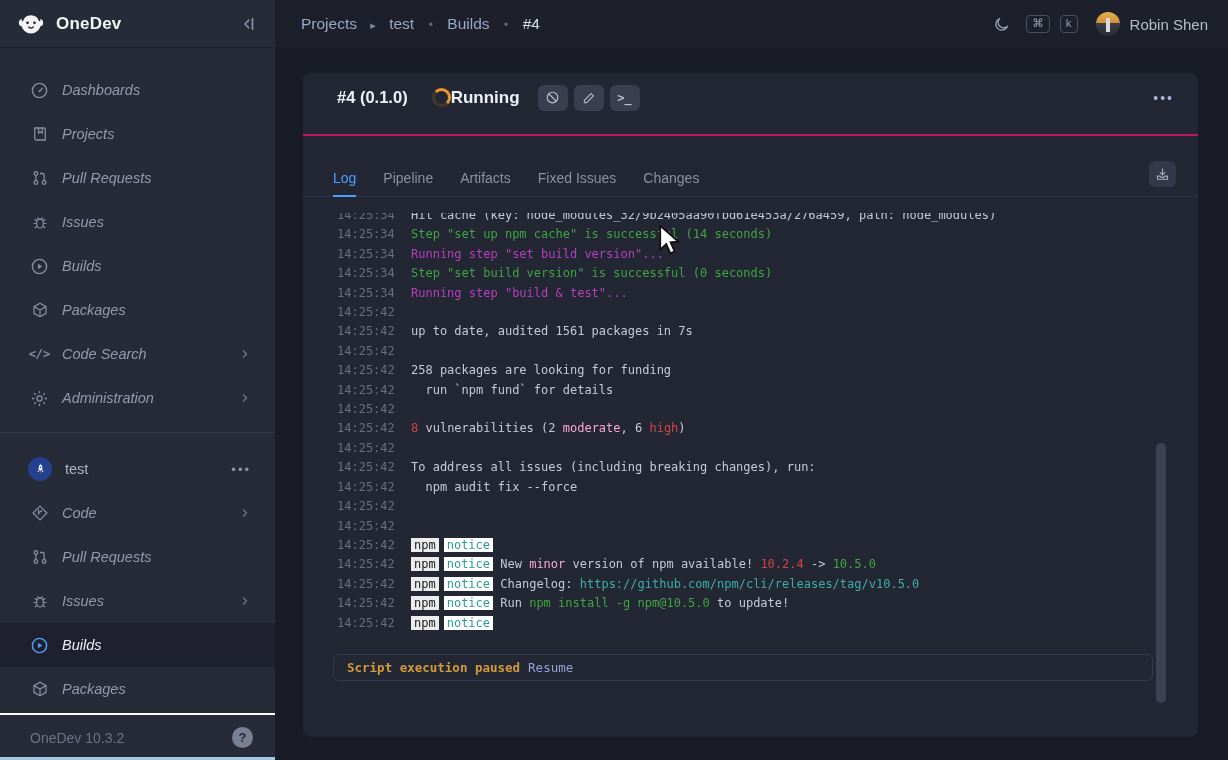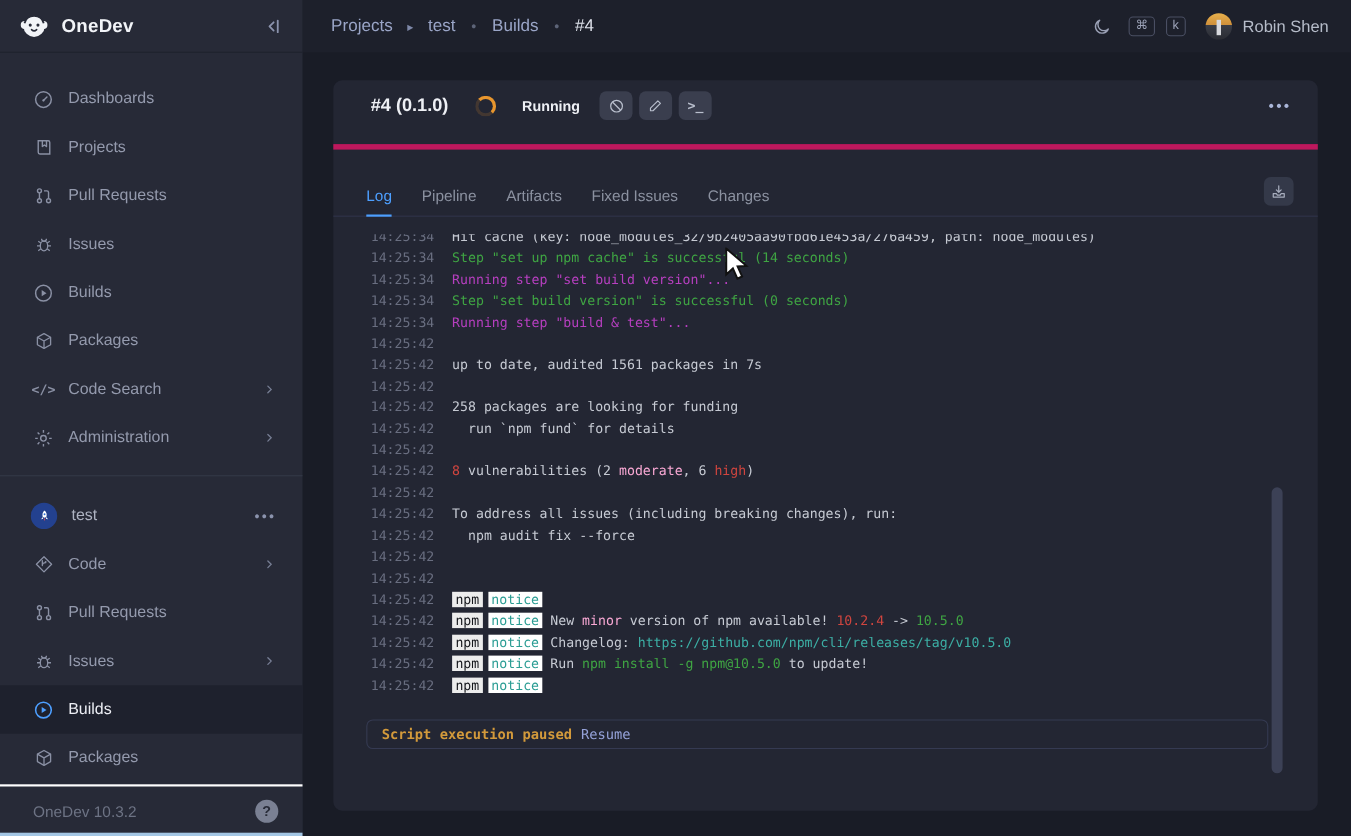--- a/index.html
+++ b/index.html
@@ -6,21 +6,21 @@
   html,body { width:1228px; height:760px; overflow:hidden; }
   body { font-family:"Liberation Sans", sans-serif; background:#191c26; color:#c9cdd6; position:relative; }
 
   
   .sidebar { position:absolute; left:0; top:0; width:275px; height:760px; background:#272a37; z-index:5; }
   .sidebar-header { height:48px; display:flex; align-items:center; padding:0 18px 0 16px; border-bottom:1px solid #1f222d; }
   .logo-badge { width:30px; height:30px; display:flex; align-items:center; justify-content:center; }
   .logo-name { color:#f2f4f8; font-size:17px; font-weight:bold; margin-left:10px; letter-spacing:.2px; }
   .collapse-btn { margin-left:auto; color:#8b93ad; display:flex; cursor:pointer; }
   .nav { padding-top:20px; }
-  .nav-item { height:44px; display:flex; align-items:center; padding:0 24px 0 30px; color:#949aad; font-size:14.5px; cursor:pointer; }
+  .nav-item { height:44px; display:flex; align-items:center; padding:0 24px 0 30px; color:#949aad; font-size:14.5px; cursor:pointer;font-style:italic; }
   .nav-item .nicon { width:19px; height:19px; display:flex; align-items:center; justify-content:center; margin-right:13px; color:#8a90a4; flex:none; }
   .nav-item .chev { margin-left:auto; color:#767d93; display:flex; }
   .nav-item.active { background:#1e212d; color:#eceef4; }
   .nav-item.active .nicon { color:#4d9fff; }
   .side-divider { height:1px; background:#343848; margin:12px 0 14px; }
   .proj-row { height:44px; display:flex; align-items:center; padding:0 24px 0 28px; color:#aeb3c2; font-size:14.5px; cursor:pointer; }
   .proj-avatar { width:24px; height:24px; border-radius:50%; background:#23418f; display:flex; align-items:center; justify-content:center; margin-right:13px; flex:none; }
   .proj-more { margin-left:auto; color:#8b93ad; letter-spacing:2px; font-size:13px; }
   .mono-icon { font-family:"DejaVu Sans Mono", monospace; font-size:12px; font-weight:bold; }
   .sidebar-footer { position:absolute; left:0; bottom:0; width:275px; height:47px; background:#272a37; border-top:2px solid #ffffff; display:flex; align-items:center; padding:0 22px 0 30px; color:#6d7避widthcheck7384; }
@@ -38,25 +38,25 @@
   .topbar-right { margin-left:auto; display:flex; align-items:center; gap:10px; }
   .moon-btn { color:#9aa0b5; display:flex; cursor:pointer; margin-right:6px; }
   .key-badge { border:1px solid #4a4f63; border-radius:4px; color:#9aa0b5; font-size:11.5px; padding:2px 5px; line-height:1; cursor:pointer; }
   .avatar { width:24px; height:24px; border-radius:50%; margin-left:8px; background:linear-gradient(180deg,#e7b04c 0%,#cf8f3a 46%,#3a3d46 46%,#2a2c33 100%); position:relative; overflow:hidden; cursor:pointer; flex:none; }
   .avatar::after { content:""; position:absolute; left:10px; top:6px; width:4px; height:14px; background:#d8d9dd; }
   .user-name { color:#b6bcc9; font-size:15px; cursor:pointer; }
 
   
   .main { position:absolute; left:275px; top:48px; width:953px; height:712px; background:#191c26; }
   .card { position:absolute; left:28px; top:25px; width:895px; height:664px; background:#232633; border-radius:8px; }
-  .card-header { height:63px; display:flex; align-items:center; padding:0 24px 12px 34px; border-bottom:5px solid #be185d; }
+  .card-header { height:63px; display:flex; align-items:center; padding:0 24px 12px 34px; border-bottom:2px solid #be185d; }
   .build-title { color:#eef0f5; font-size:16.5px; font-weight:bold; }
   .spinner { width:19px; height:19px; border-radius:50%; border:3px solid rgba(232,150,46,.16); border-top-color:#e8962e; border-right-color:#e8962e; margin-left:24px; animation:spin 1s linear infinite; flex:none; }
   @keyframes spin { to { transform:rotate(360deg);} }
-  .build-status { color:#eef0f5; font-size:13px; font-weight:bold; margin-left:24px; }
+  .build-status { color:#eef0f5; font-size:17px; font-weight:bold; margin-left:0; }
   .hdr-actions { display:flex; gap:6px; margin-left:18px; }
   .icon-btn { width:30px; height:26px; border-radius:6px; background:#3a3e4e; color:#b9bfcd; display:flex; align-items:center; justify-content:center; cursor:pointer; border:none; }
   .more-btn { margin-left:auto; color:#aab6d9; font-size:14px; letter-spacing:2px; cursor:pointer; }
 
   .tabs-row { margin-top:24px; height:37px; display:flex; align-items:center; padding:0 22px 0 30px; border-bottom:1px solid #30344a; position:relative; }
   .tab { color:#8b91a0; font-size:14px; margin-right:27px; cursor:pointer; height:100%; display:flex; align-items:center; position:relative; }
   .tab.active { color:#4d9fff; }
   .tab.active::after { content:""; position:absolute; left:0; right:0; bottom:-1px; height:2px; background:#4d9fff; }
   .dl-btn { margin-left:auto; width:27px; height:26px; border-radius:6px; background:#343949; color:#a7adbd; display:flex; align-items:center; justify-content:center; cursor:pointer; transform:translateY(-4px); }
 

